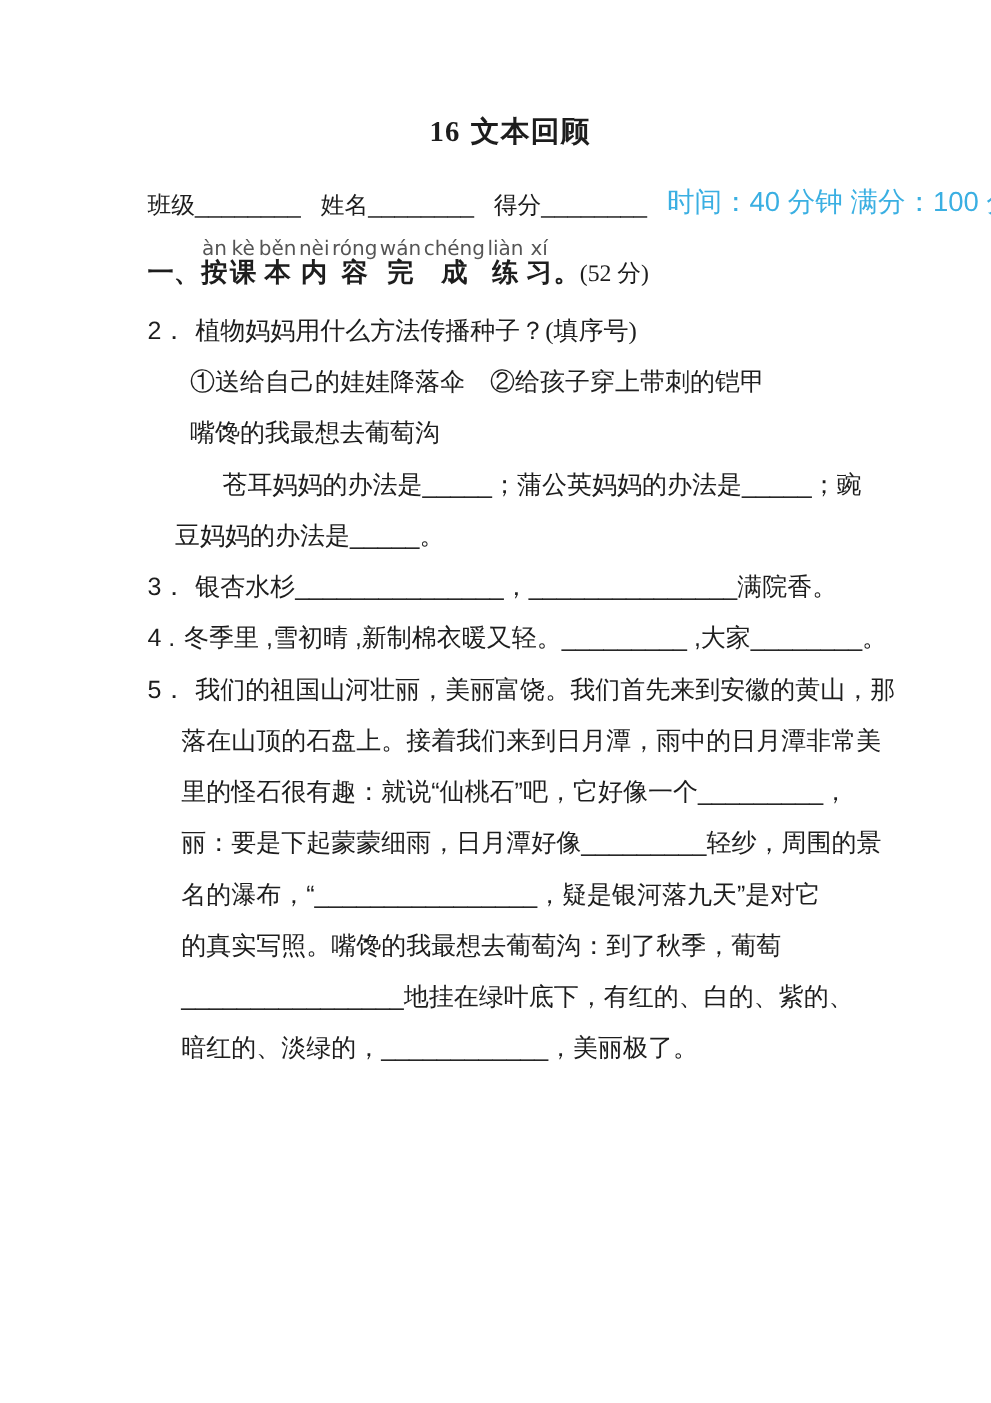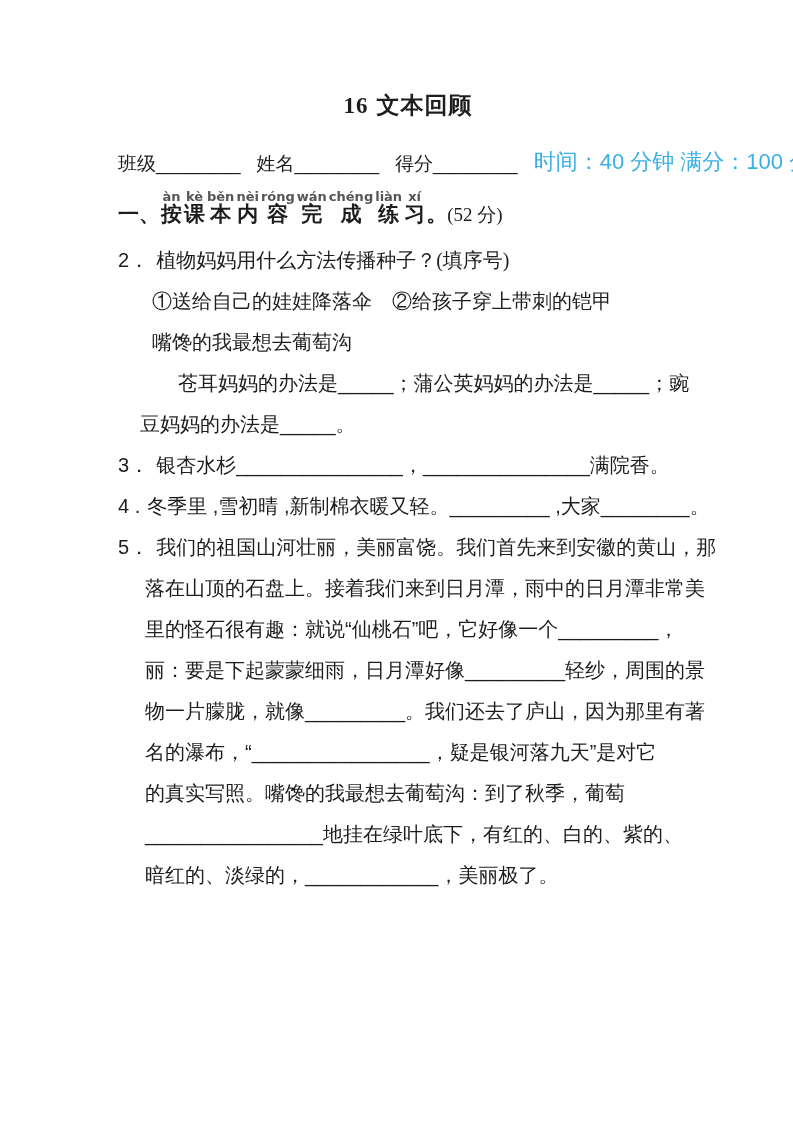--- a/index.html
+++ b/index.html
@@ -23,21 +23,21 @@
   
   .header-row { display: flex; align-items: flex-end; margin-top: 26px; font-size: 19px; white-space: nowrap; }
   .hfield { margin-right: 16px; }
   .hblank { letter-spacing: 0; }
   .time-info { margin-left: auto; font-size: 22px; }
 
   
   .section-heading { margin-top: 14px; font-weight: 700; font-size: 21px; line-height: 30px; }
   .section-heading ruby { margin: 0 1px; }
   .section-heading rt {
-    font-weight: 700; font-size: 13px; color: #555;
+    font-weight: 400; font-size: 16px; color: #555;
     font-family: "DejaVu Sans", sans-serif; letter-spacing: 0;
   }
   .heading-points { font-family: "Liberation Serif", serif; font-weight: 400; font-size: 19px; }
 
   
   #questions { margin-top: 10px; }
   .question { margin: 0; }
   .line { font-size: 20px; line-height: 41px; white-space: nowrap; }
   .line .qnum { margin-right: 7px; }
   .k-wrap { padding-left: 27px; }
@@ -77,21 +77,20 @@
           <div class="line k-num"><span class="qnum">3．</span><span>银杏水杉_______________，_______________满院香。</span></div>
         </div>
         <div class="question">
           <div class="line k-num"><span class="qnum">4 .</span><span>冬季里 ,雪初晴 ,新制棉衣暖又轻。_________ ,大家________。</span></div>
         </div>
         <div class="question">
           <div class="line k-num"><span class="qnum">5．</span><span>我们的祖国山河壮丽，美丽富饶。我们首先来到安徽的黄山，那</span></div>
           <div class="line k-wrap"><span>落在山顶的石盘上。接着我们来到日月潭，雨中的日月潭非常美</span></div>
           <div class="line k-wrap"><span>里的怪石很有趣：就说“仙桃石”吧，它好像一个_________，</span></div>
           <div class="line k-wrap"><span>丽：要是下起蒙蒙细雨，日月潭好像_________轻纱，周围的景</span></div>
-          <div class="line k-wrap"><span>物一片朦胧，就像_________。我们还去了庐山，因为那里有著</span></div>
           <div class="line k-wrap"><span>名的瀑布，“________________，疑是银河落九天”是对它</span></div>
           <div class="line k-wrap"><span>的真实写照。嘴馋的我最想去葡萄沟：到了秋季，葡萄</span></div>
           <div class="line k-wrap"><span>________________地挂在绿叶底下，有红的、白的、紫的、</span></div>
           <div class="line k-wrap"><span>暗红的、淡绿的，____________，美丽极了。</span></div>
         </div>
       </div>
 
   </div>
 </div>
 

